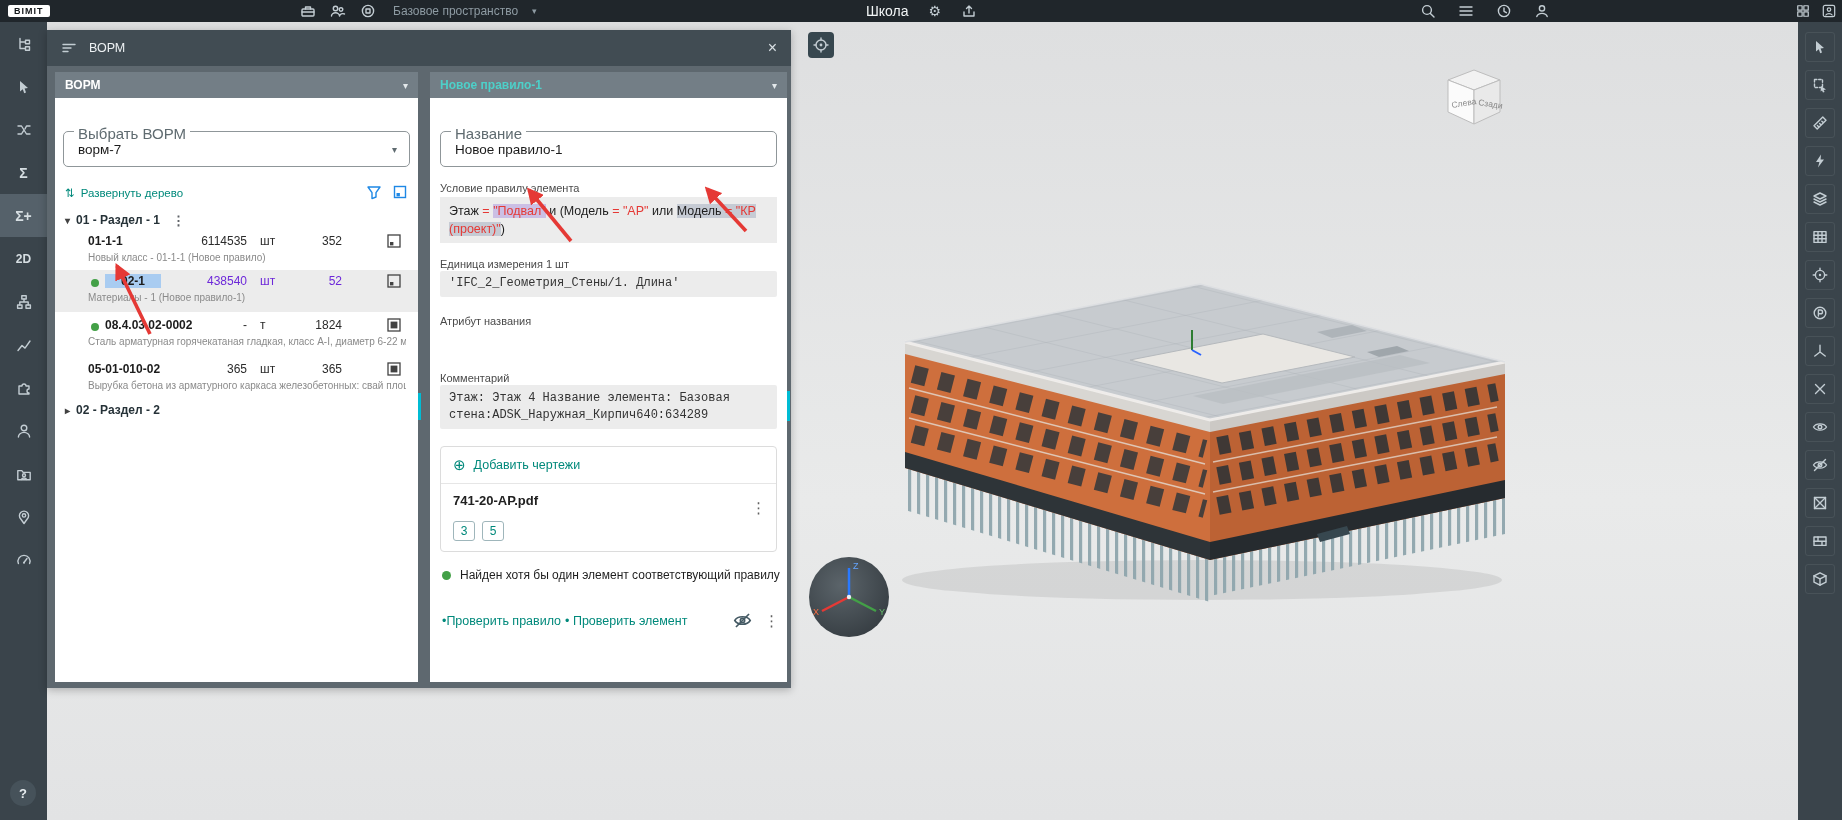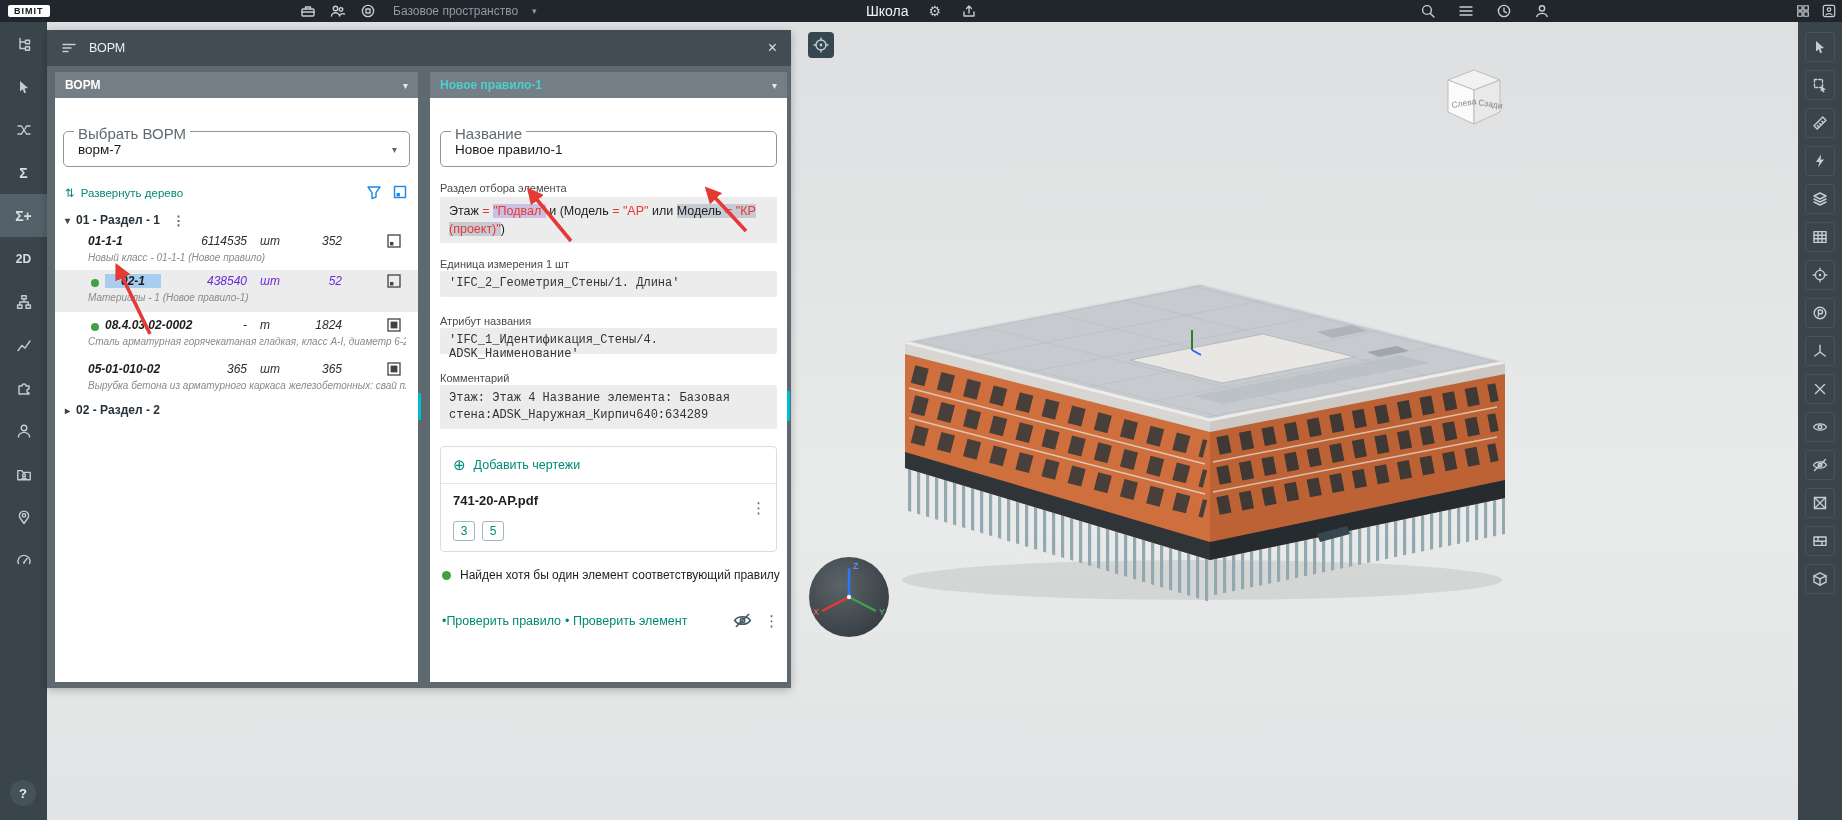--- a/index.html
+++ b/index.html
@@ -59,21 +59,21 @@
   .outl .flabel { position:absolute; top:-7px; left:10px; background:#fff; padding:0 4px; font-size:15px; color:#5F6B70; }
   .outl .fval { position:absolute; left:14px; top:50%; transform:translateY(-50%); font-size:13.5px; color:#1B1B1B; }
   .outl .fcaret { position:absolute; right:12px; top:50%; transform:translateY(-50%); font-size:10px; color:#5F6B70; }
 
   
   .expand-link { position:absolute; left:10px; top:88px; display:flex; align-items:center; gap:6px; color:#00897B; font-size:11.5px; cursor:pointer; }
   .tree-tools { position:absolute; right:10px; top:86px; display:flex; gap:10px; }
   .tsec { position:absolute; left:0; width:100%; height:20px; display:flex; align-items:center; gap:6px; padding-left:10px; font-size:12px; font-weight:bold; color:#263238; cursor:pointer; }
   .tsec .kebab { color:#5f6368; font-size:13px; margin-left:6px; }
   .tsec .tri { font-size:10px; color:#424242; }
-  .trow { position:absolute; left:0; width:100%; cursor:pointer;font-style:italic; }
+  .trow { position:absolute; left:0; width:100%; cursor:pointer; }
   .trow.sel { background:#ECECEC; }
   .trow .dot { position:absolute; left:36px; top:9px; width:8px; height:8px; border-radius:50%; background:#43A047; }
   .trow .code { position:absolute; top:4px; font-size:12px; font-weight:bold; color:#1c1c1c; }
   .trow .code.x33 { left:33px; } .trow .code.x50 { left:50px; }
   .trow .code .selmark { background:#A9CCF1; padding:0 16px; }
   .trow .qty  { position:absolute; left:130px; width:62px; top:4px; font-size:12px; text-align:right; color:#2b2b2b; }
   .trow .unit { position:absolute; left:205px; top:4px; font-size:12px; color:#2b2b2b; }
   .trow .cnt  { position:absolute; left:245px; width:42px; top:4px; font-size:12px; text-align:right; color:#2b2b2b; }
   .trow.blue .qty,.trow.blue .unit,.trow.blue .cnt { color:#6d28d9; }
   .trow .ricon { position:absolute; left:332px; top:4px; }
@@ -539,28 +539,27 @@
         <span class="hd teal">Новое правило-1</span>
         <span class="caret">▾</span>
       </div>
       <div class="col-body">
 
         <div class="outl" style="left:10px; right:10px; top:33px; height:36px;">
           <span class="flabel">Название</span>
           <span class="fval">Новое правило-1</span>
         </div>
 
-        <span class="slabel" style="top:84px;">Раздел отбора элемента</span>
+        <span class="slabel" style="top:84px;">Условие правилу элемента</span>
         <div class="cond"><span>Этаж </span><span class="red">= </span><span class="red hla">"Подвал"</span><span> и (Модель </span><span class="red">= </span><span class="red">"АР"</span><span> или </span><span class="hlb">Модель </span><span class="red hlb">= </span><span class="red hlb">"КР (проект)"</span><span>)</span></div>
 
         <span class="slabel" style="top:160px;">Единица измерения 1 шт</span>
         <div class="gbox" style="top:173px; height:26px;">'IFC_2_Геометрия_Стены/1. Длина'</div>
 
         <span class="slabel" style="top:217px;">Атрибут названия</span>
-        <div class="gbox" style="top:230px; height:26px;">'IFC_1_Идентификация_Стены/4. ADSK_Наименование'</div>
 
         <span class="slabel" style="top:274px;">Комментарий</span>
         <div class="gbox" style="top:287px; height:44px; line-height:17px;">Этаж: Этаж 4 Название элемента: Базовая стена:ADSK_Наружная_Кирпич640:634289</div>
 
         <div class="dcard">
           <div class="dc-add">
             <span class="plus">⊕</span>
             <span>Добавить чертежи</span>
           </div>
           <div class="dc-div"></div>

